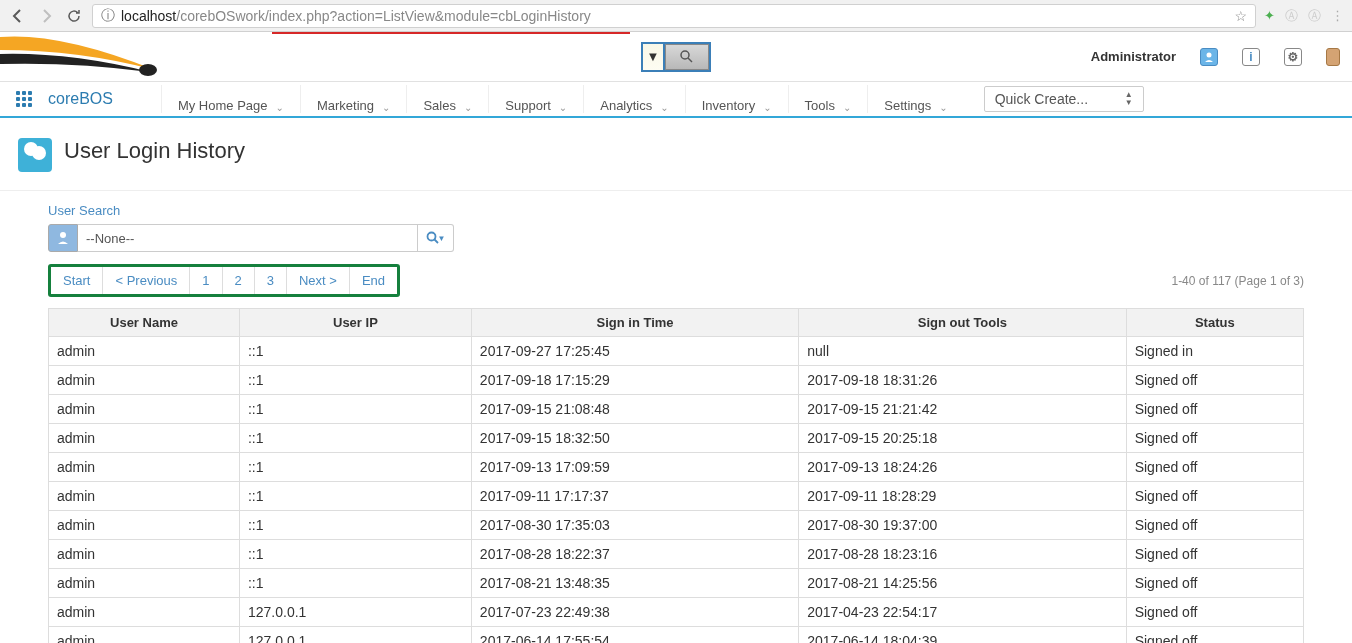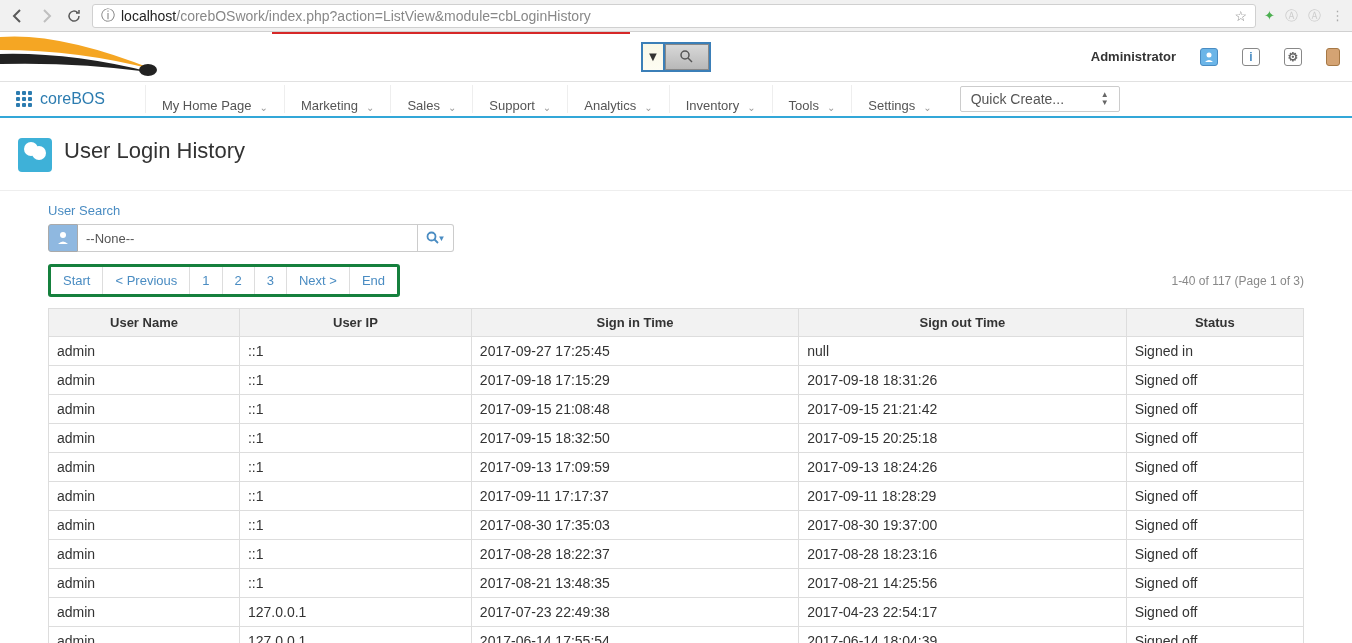--- a/index.html
+++ b/index.html
@@ -27,21 +27,21 @@
 .search-dd { width: 20px; height: 26px; background: linear-gradient(#f9f8e8, #fdfcf2); display: flex; align-items: center; justify-content: center; border-left: none; }
 .search-btn { width: 44px; height: 26px; background: linear-gradient(#d8d8d8, #b8b8b8); border: 1px solid #888; display: flex; align-items: center; justify-content: center; cursor: pointer; margin-left: 2px; }
 .header-right { margin-left: auto; display: flex; align-items: center; gap: 24px; font-size: 13px; font-weight: bold; }
 .hdr-icon { width: 18px; height: 18px; display: flex; align-items: center; justify-content: center; border: 1px solid #888; border-radius: 3px; font-size: 12px; cursor: pointer; }
 .hdr-icon.user { background: #6bb5e8; border-color: #4a8cc2; }
 .hdr-icon.info { background: #fff; color: #4a8cc2; font-weight: bold; }
 .hdr-icon.gear { background: #fff; color: #666; }
 .hdr-icon.door { background: #d4a373; border-color: #a67845; width: 14px; }
 
 
-.nav-menu { display: flex; align-items: center; height: 36px; border-bottom: 2px solid #32a7d8; padding: 0 16px; gap: 0; }
+.nav-menu { display: flex; align-items: center; height: 36px; border-bottom: 2px solid #32a7d8; padding: 0 16px; gap: 8px; }
 .apps-icon { display: grid; grid-template-columns: repeat(3, 4px); grid-template-rows: repeat(3, 4px); gap: 2px; margin-right: 8px; cursor: pointer; }
 .apps-icon span { background: #2c7cb0; border-radius: 1px; }
 .brand { font-size: 16px; color: #2c7cb0; font-weight: normal; margin-right: 40px; }
 .menu-item { display: flex; align-items: flex-end; padding: 0 16px; height: 28px; font-size: 13px; color: #555; cursor: pointer; border-left: 1px solid #eee; gap: 8px; }
 .menu-item:first-of-type { border-left: 1px solid #eee; }
 .chev { color: #999; font-size: 10px; }
 .quick-create { margin-left: 12px; border: 1px solid #ccc; border-radius: 2px; height: 26px; padding: 0 10px; display: flex; align-items: center; justify-content: space-between; font-size: 14px; color: #555; min-width: 160px; cursor: pointer; }
 .qc-arrows { font-size: 8px; line-height: 1; color: #666; display: flex; flex-direction: column; }
 
 
@@ -234,21 +234,21 @@
       </div>
     <div class="page-info">1-40 of 117 (Page 1 of 3)</div>
   </div>
 
   <table class="tbl">
     <thead>
         <tr id="thead-row">
           <th>User Name</th>
           <th>User IP</th>
           <th>Sign in Time</th>
-          <th>Sign out Time</th>
+          <th>Sign out Tools</th>
           <th>Status</th>
         </tr>
       </thead>
     <tbody id="tbody">
         <tr>
           <td>admin</td>
           <td>::1</td>
           <td>2017-09-27 17:25:45</td>
           <td>null</td>
           <td>Signed in</td>

